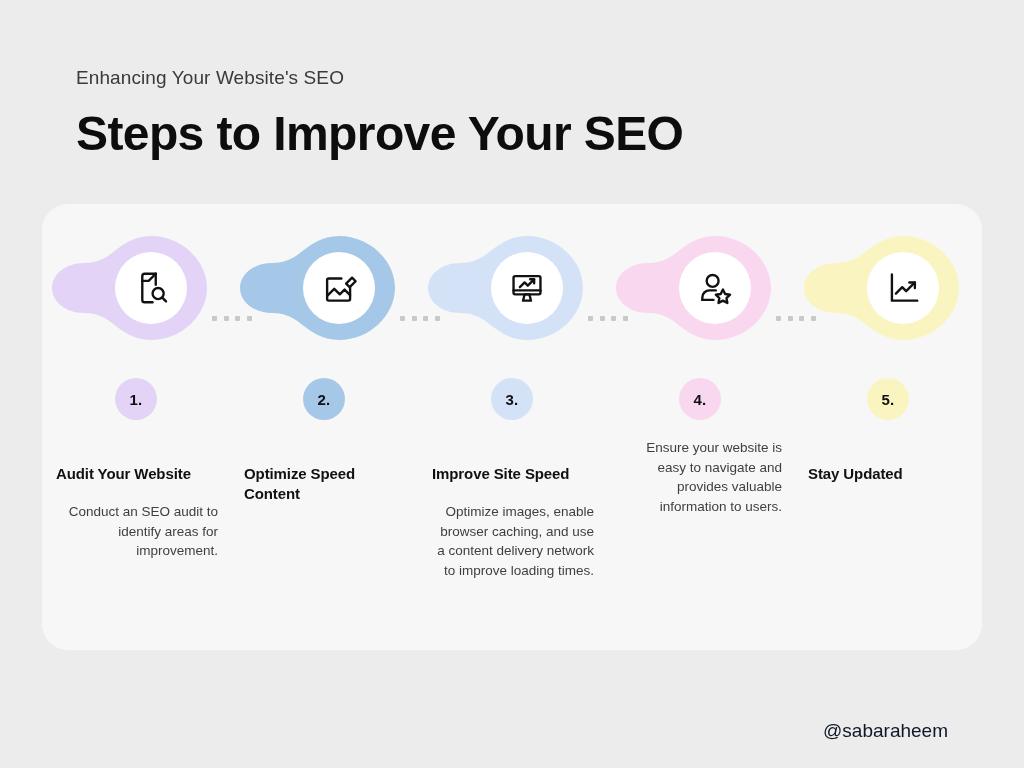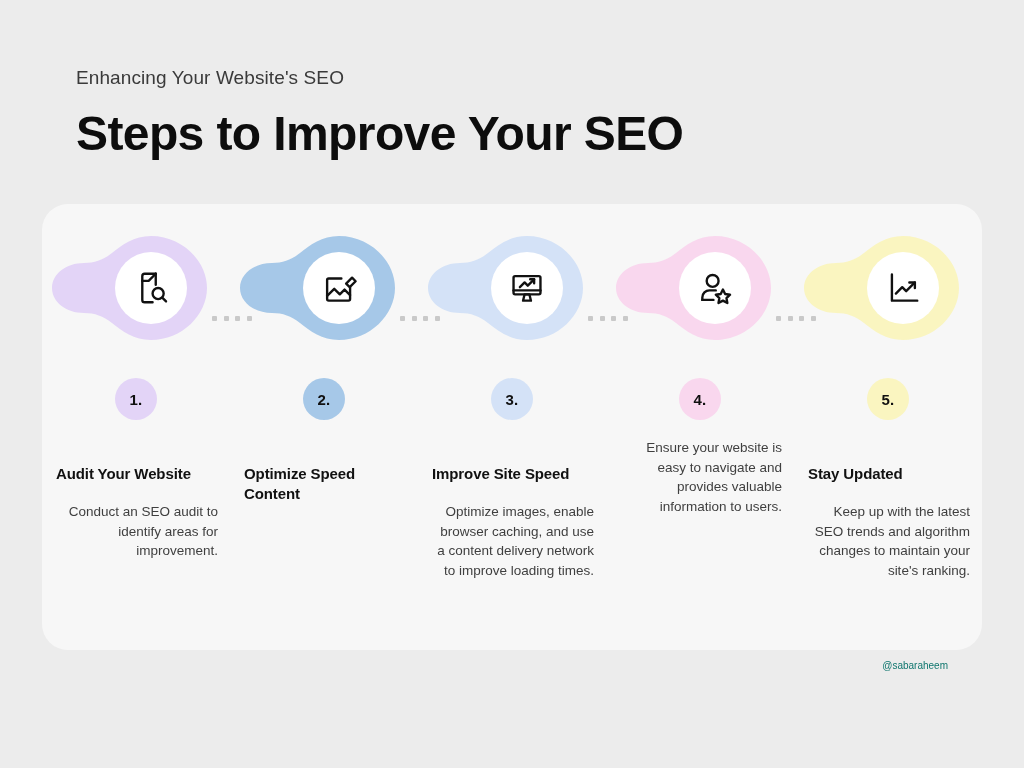--- a/index.html
+++ b/index.html
@@ -162,23 +162,23 @@
     text-align: right;
     font-size: 13.5px;
     color: #3f3f3f;
     line-height: 1.45;
   }
 
   
   .handle {
     position: absolute;
     right: 76px;
-    top: 660px;
-    font-size: 10px;
-    color: #0f766e;
+    top: 720px;
+    font-size: 19px;
+    color: #0f172a;
   }
 </style>
 </head>
 <body>
 
 <div class="slide">
 
   <div class="header">
     <div class="eyebrow">Enhancing Your Website's SEO</div>
     <h1 class="title">Steps to Improve Your SEO</h1>
@@ -344,20 +344,19 @@
     <svg viewBox="0 0 48 48" fill="none" stroke="#111" stroke-width="3" stroke-linecap="round" stroke-linejoin="round">
       <path d="M10 7v33h32"></path>
       <path d="M15 31l8-8 5 5 11-11"></path>
       <path d="M32 17h7v7"></path>
     </svg>
               </span>
      </div>
           </div>
           <div class="badge" style="background: rgb(250, 245, 192);">5.</div>
           <div class="step-title">Stay Updated</div>
-          <div class="step-desc">Keep up with the latest SEO trends and algorithm changes to maintain your site's ranking.</div>
         </div>
       </div>
   </div>
 
   <div class="handle">@sabaraheem</div>
 
 </div>
 
 </body></html>

